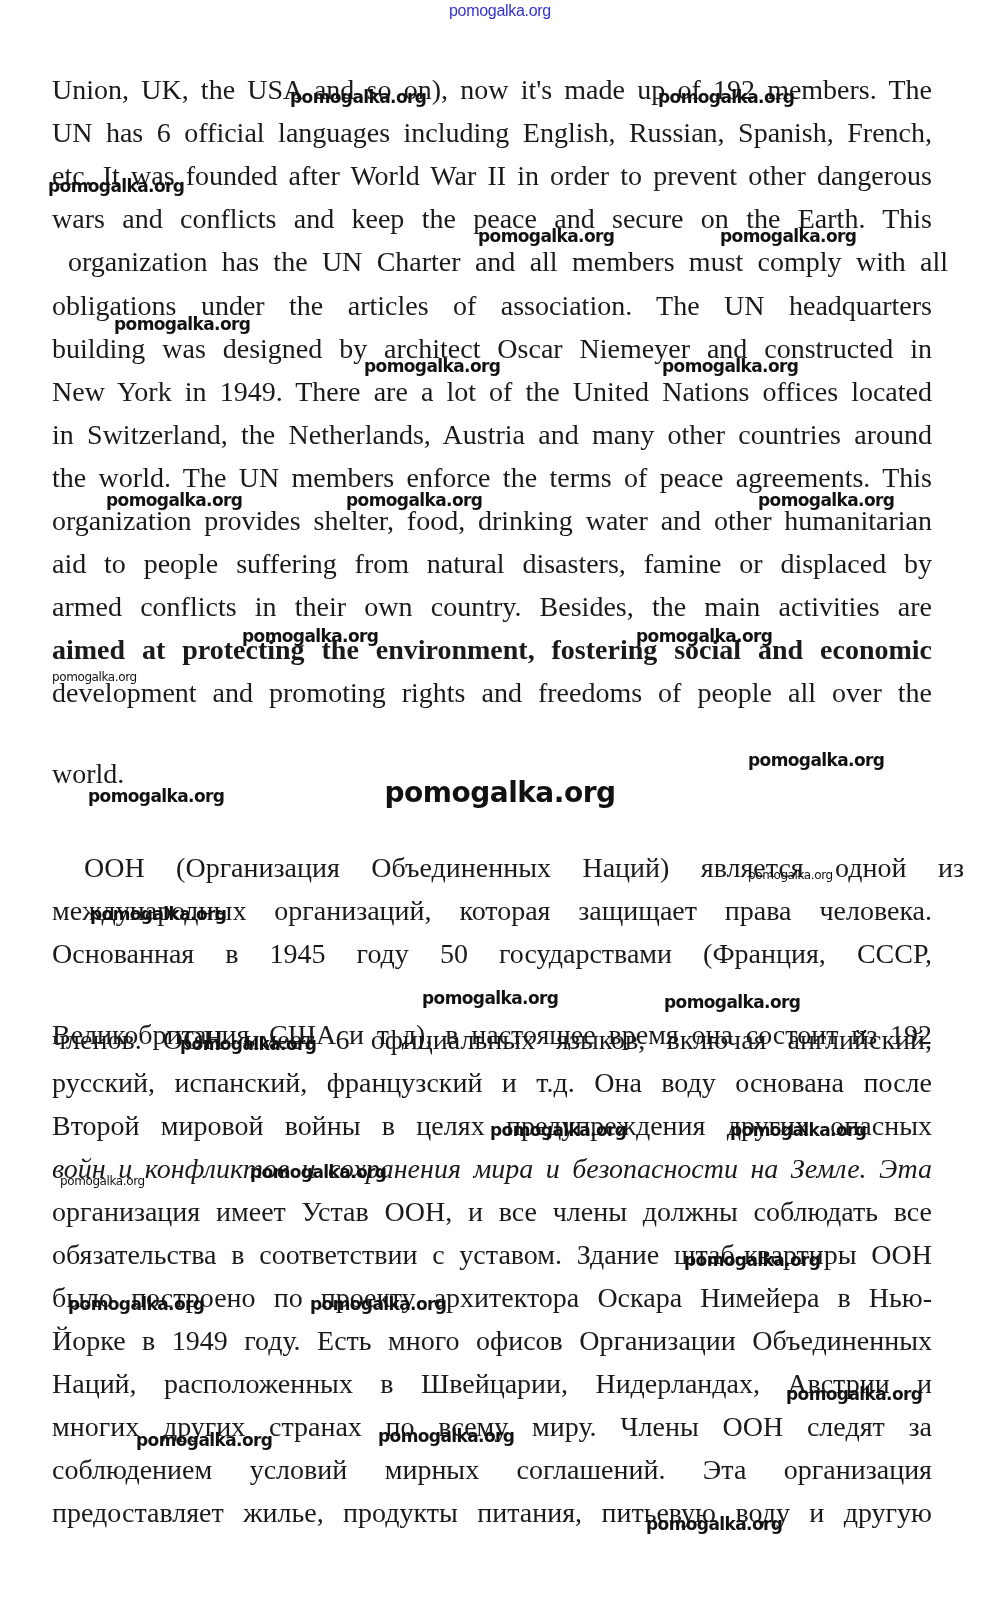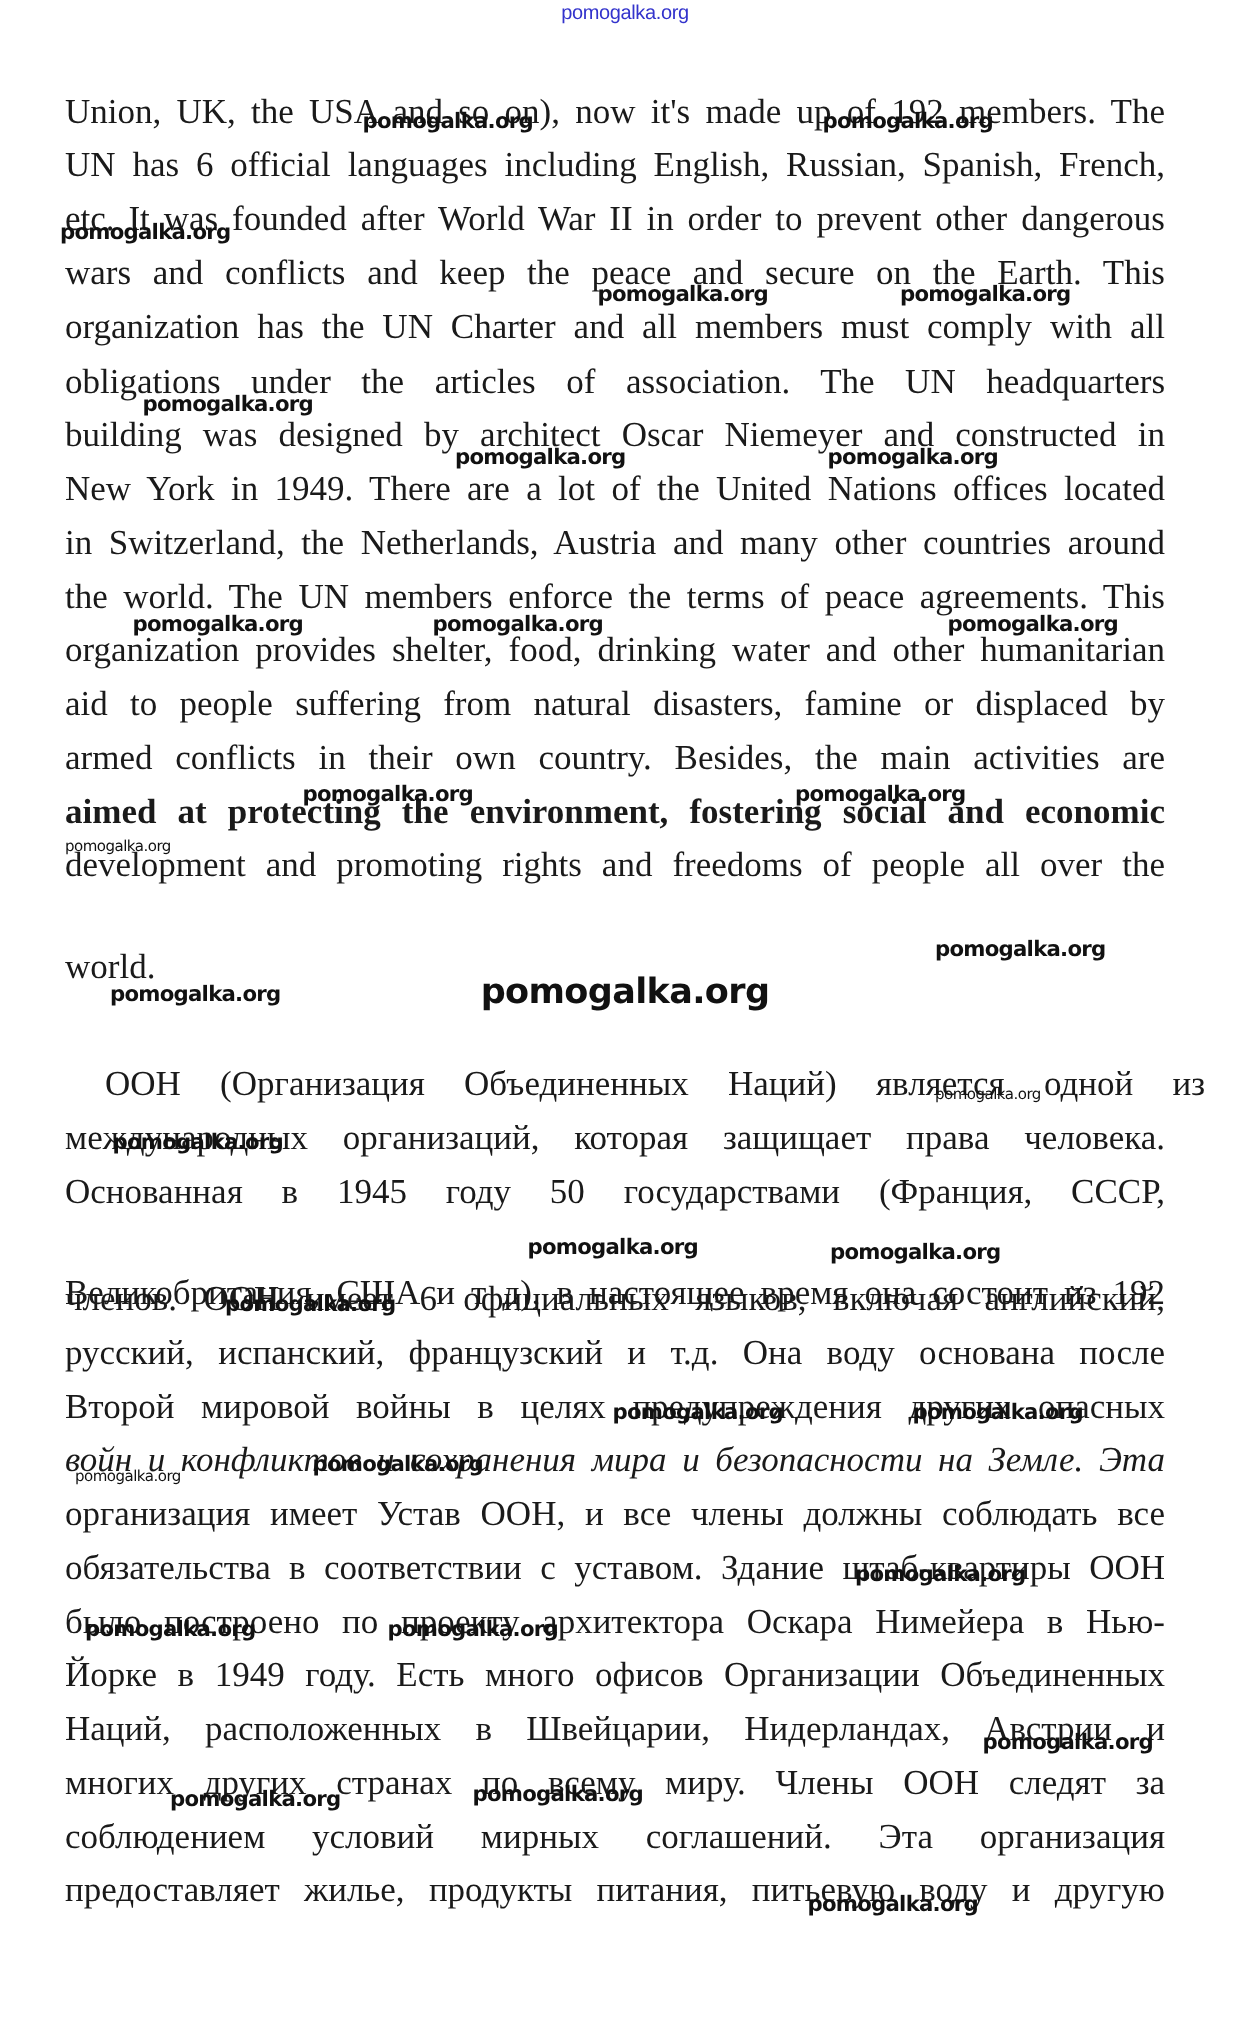--- a/index.html
+++ b/index.html
@@ -19,21 +19,21 @@
 </head>
 <body>
 
 <div class="header-wm">pomogalka.org</div>
 
 <div>
   <div class="text-line" style="top: 74px; word-spacing: 0px;"><span style="white-space: nowrap;">Union, UK, the USA and so on), now it's made up of 192 members. The</span></div>
   <div class="text-line" style="top: 117px; word-spacing: 0px;"><span style="white-space: nowrap;">UN has 6 official languages including English, Russian, Spanish, French,</span></div>
   <div class="text-line" style="top: 160px; word-spacing: 0px;"><span style="white-space: nowrap;">etc. It was founded after World War II in order to prevent other dangerous</span></div>
   <div class="text-line" style="top: 203px; word-spacing: 0px;"><span style="white-space: nowrap;">wars and conflicts and keep the peace and secure on the Earth. This</span></div>
-  <div class="text-line" style="top: 246px; word-spacing: 0px;"><span style="white-space: nowrap;">organization has the UN Charter and all members must comply with all</span></div>
+  <div class="text-line" style="top: 246px; word-spacing: 0px; margin-left: 16px;"><span style="white-space: nowrap;">organization has the UN Charter and all members must comply with all</span></div>
   <div class="text-line" style="top: 290px; word-spacing: 0px;"><span style="white-space: nowrap;">obligations under the articles of association. The UN headquarters</span></div>
   <div class="text-line" style="top: 333px; word-spacing: 0px;"><span style="white-space: nowrap;">building was designed by architect Oscar Niemeyer and constructed in</span></div>
   <div class="text-line" style="top: 376px; word-spacing: 0px;"><span style="white-space: nowrap;">New York in 1949. There are a lot of the United Nations offices located</span></div>
   <div class="text-line" style="top: 419px; word-spacing: 0px;"><span style="white-space: nowrap;">in Switzerland, the Netherlands, Austria and many other countries around</span></div>
   <div class="text-line" style="top: 462px; word-spacing: 0px;"><span style="white-space: nowrap;">the world. The UN members enforce the terms of peace agreements. This</span></div>
   <div class="text-line" style="top: 505px; word-spacing: 0px;"><span style="white-space: nowrap;">organization provides shelter, food, drinking water and other humanitarian</span></div>
   <div class="text-line" style="top: 548px; word-spacing: 0px;"><span style="white-space: nowrap;">aid to people suffering from natural disasters, famine or displaced by</span></div>
   <div class="text-line" style="top: 591px; word-spacing: 0px;"><span style="white-space: nowrap;">armed conflicts in their own country. Besides, the main activities are</span></div>
   <div class="text-line" style="top: 634px; word-spacing: 0px; font-weight: bold;"><span style="white-space: nowrap;">aimed at protecting the environment, fostering social and economic</span></div>
   <div class="text-line" style="top: 677px; word-spacing: 0px;"><span style="white-space: nowrap;">development and promoting rights and freedoms of people all over the</span></div>

